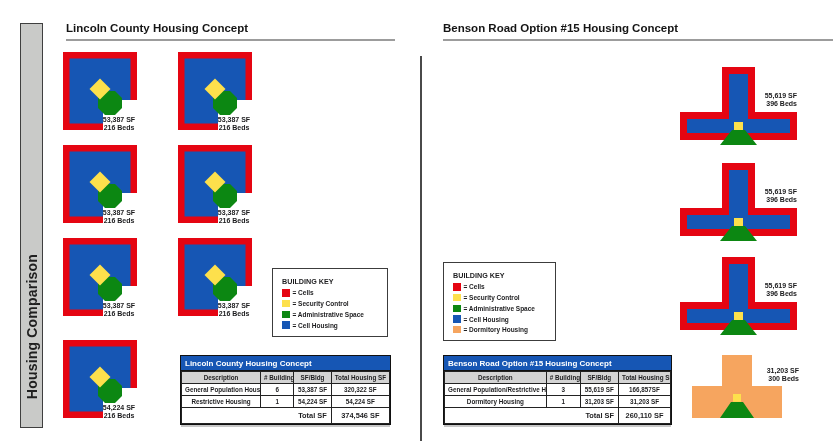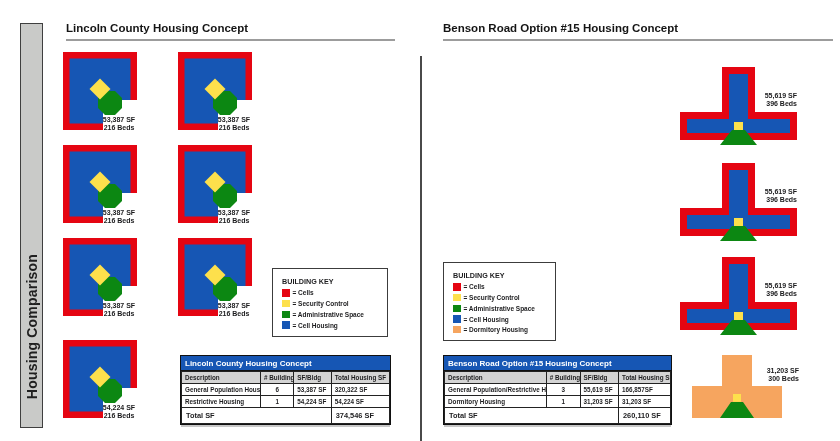--- a/index.html
+++ b/index.html
@@ -39,25 +39,25 @@
   .legend-item{display:flex;align-items:center;margin-top:3.2px;font-weight:bold;font-size:6.5px;}
   .sw{display:inline-block;width:7.5px;height:7.5px;margin-right:3px;flex:0 0 auto;}
 
   
   .tbl{position:absolute;border:1.8px solid #111;background:#fff;
        box-shadow:0 3px 0 -1px #c7c7c7;}
   .tbl-title{background:var(--blue);color:#fff;font-weight:bold;font-size:8px;
        padding:2.5px 4px 2.5px 4px;border-bottom:1px solid #111;}
   table{border-collapse:collapse;width:100%;table-layout:fixed;}
   td,th{border:1px solid #222;font-size:6.3px;font-weight:bold;padding:2px 3px;
-       text-align:left;white-space:nowrap;overflow:hidden;}
+       text-align:center;white-space:nowrap;overflow:hidden;}
   th{background:#d4d4d4;}
   td.center,th.center{text-align:center;}
   tr.total td{border:1px solid #222;font-size:7.4px;padding:3px 4px;}
-  td.total-label{padding-right:6px;}
+  td.total-label{text-align:right;padding-right:6px;}
 </style>
 </head>
 <body>
 
 <div id="canvas">
 
   <svg width="0" height="0" style="position:absolute" aria-hidden="true">
     <defs>
       <g id="g-lincoln">
         <polygon class="f-red" points="0,0 74,0 74,48 40,48 40,78 0,78"></polygon>

